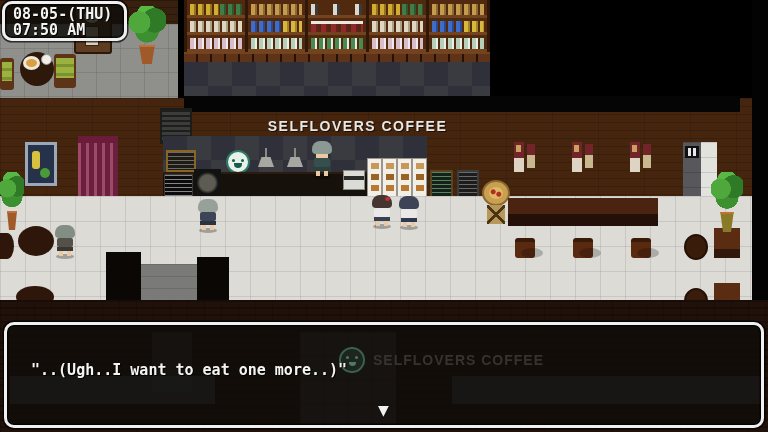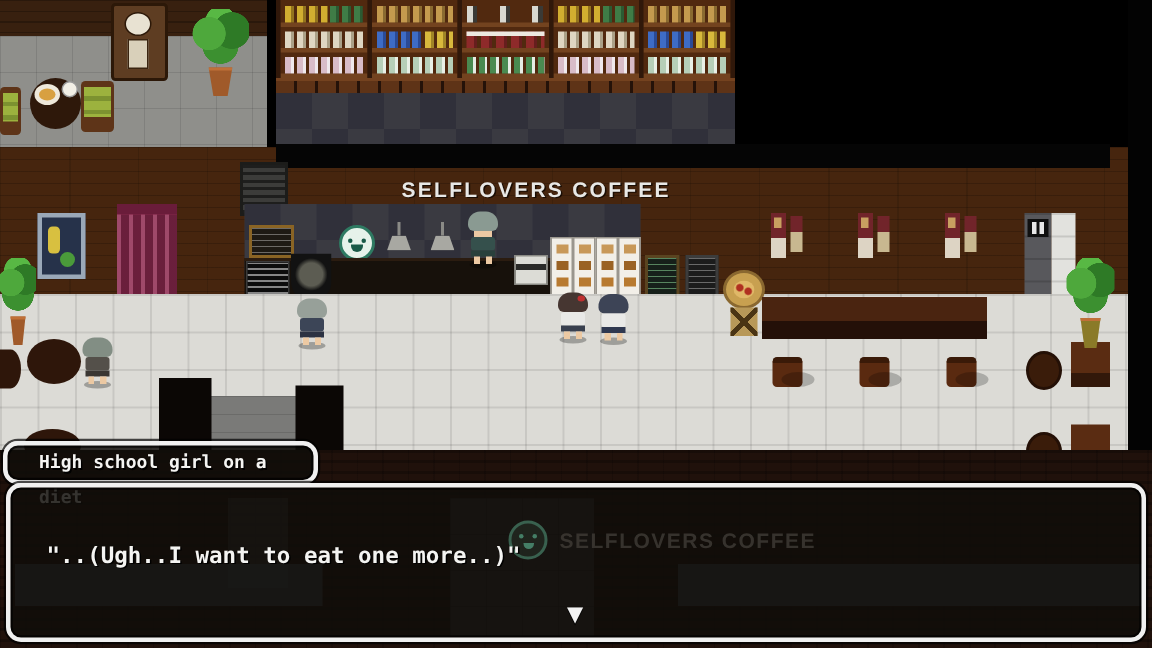--- a/index.html
+++ b/index.html
@@ -403,24 +403,25 @@
     <div class="legs"></div>
   </div>
 
   <div class="abs bottom-band"></div>
   <div class="abs black-right"></div>
   <div class="abs bd bd-col2"></div>
   <div class="abs bd bd-col"></div>
   <div class="abs bd bd1"></div>
   <div class="abs bd bd2"></div>
 
-
-  <div class="abs ui-box name-box">
-    <span>High school girl on a diet</span>
-  </div>
+  <div class="abs ui-box time-box">
+    <div>08-05-(THU)</div>
+    <div>07:50 AM</div>
+  </div>
+
 
   <div class="abs ui-box dialog-box">
     <div class="watermark">
       <div class="wm-logo">
         <span class="eye e1"></span>
         <span class="eye e2"></span>
         <span class="mouth"></span>
       </div>
       <span class="wm-text">SELFLOVERS COFFEE</span>
     </div>

